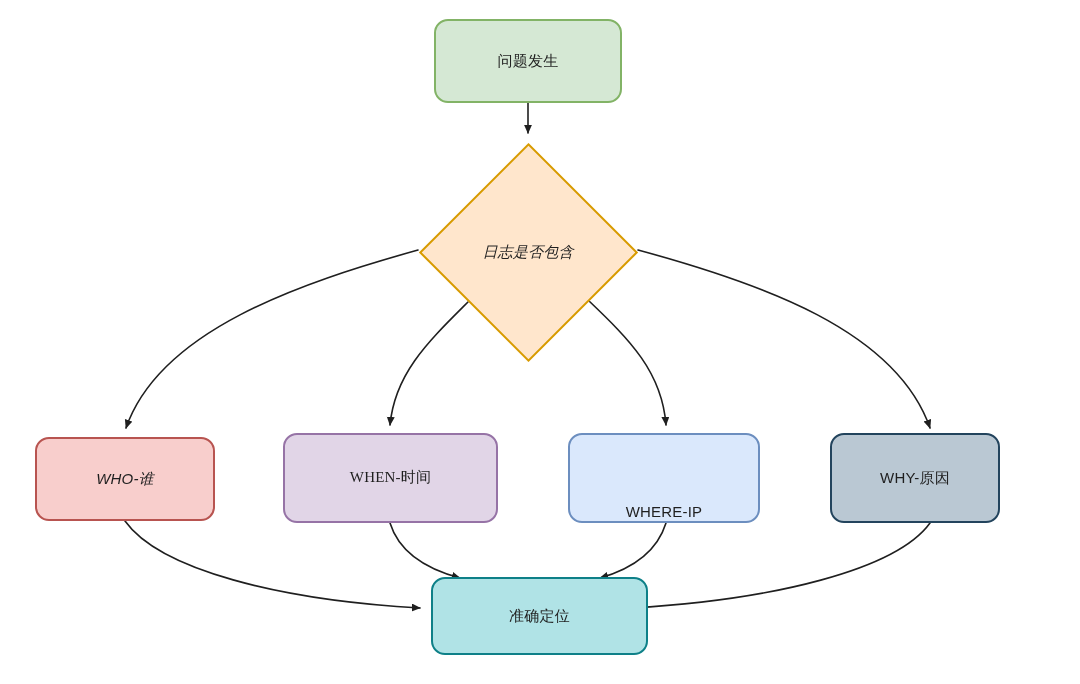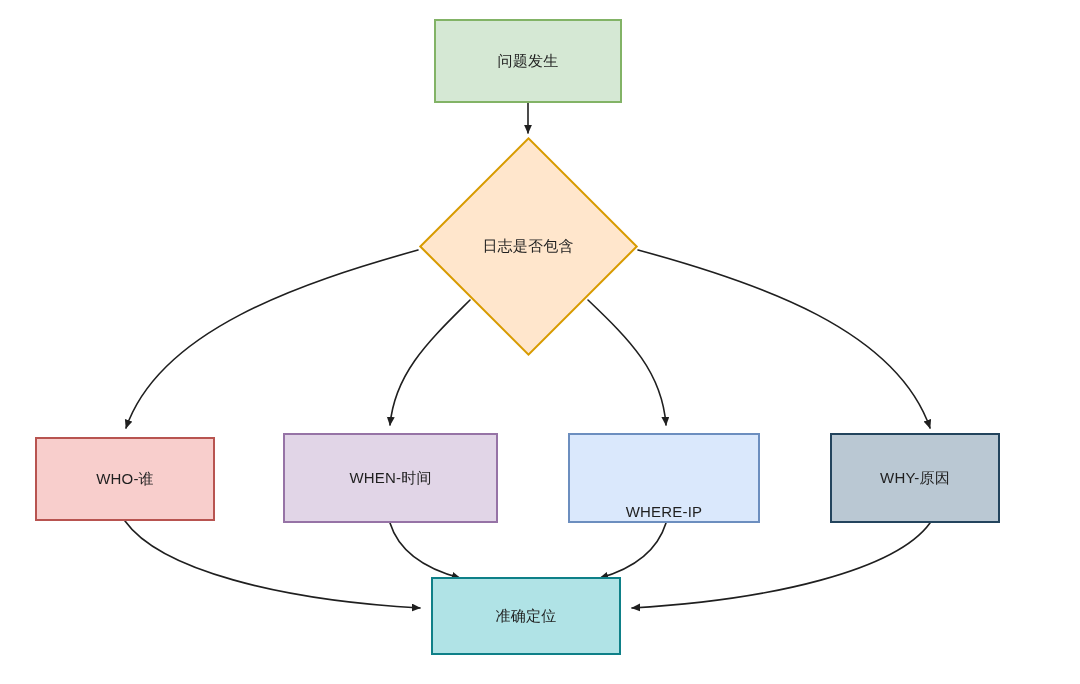--- a/index.html
+++ b/index.html
@@ -36,20 +36,21 @@
     text-align: center;
     color: #1f1f1f;
     font-size: 15px;
     line-height: 1.3;
     letter-spacing: 0.2px;
     z-index: 2;
   }
   .node.rect {
     border-style: solid;
     border-width: 2px;
+    border-radius: 14px;
   }
   .node-label {
     pointer-events: none;
     white-space: nowrap;
   }
   
   .node.diamond {
     background: transparent;
     border: none;
   }
@@ -92,34 +93,34 @@
         <path d="M 390 523 C 400 555 430 570 460 578" fill="none" stroke="#1f1f1f" stroke-width="1.6" stroke-linecap="round" marker-end="url(#arrowhead)"></path>
         <path d="M 666 523 C 656 555 628 570 600 578" fill="none" stroke="#1f1f1f" stroke-width="1.6" stroke-linecap="round" marker-end="url(#arrowhead)"></path>
         <path d="M 930 523 C 896 570 772 600 632 608" fill="none" stroke="#1f1f1f" stroke-width="1.6" stroke-linecap="round" marker-end="url(#arrowhead)"></path>
       </g>
   </svg>
 
   <div id="node-layer">
       <div class="node rect" style="left: 434px; top: 19px; width: 188px; height: 84px; background: rgb(213, 232, 212); border-color: rgb(130, 179, 102);">
         <span class="node-label">问题发生</span>
       </div>
-      <div class="node diamond" style="left: 418px; top: 136px; width: 220px; height: 220px;">
+      <div class="node diamond" style="left: 418px; top: 142px; width: 220px; height: 220px; font-style: italic;">
         <div class="diamond-shape" style="background: rgb(255, 230, 204); border-color: rgb(215, 155, 0);"></div>
         <span class="node-label">日志是否包含</span>
       </div>
-      <div class="node rect" style="left: 35px; top: 437px; width: 180px; height: 84px; background: rgb(248, 206, 204); border-color: rgb(184, 84, 80);">
+      <div class="node rect" style="left: 35px; top: 437px; width: 180px; height: 84px; background: rgb(248, 206, 204); border-color: rgb(184, 84, 80); font-style: italic;">
         <span class="node-label">WHO-谁</span>
       </div>
-      <div class="node rect" style="left: 283px; top: 433px; width: 215px; height: 90px; background: rgb(225, 213, 231); border-color: rgb(150, 115, 166);">
+      <div class="node rect" style="left: 283px; top: 433px; width: 215px; height: 90px; background: rgb(225, 213, 231); border-color: rgb(150, 115, 166); font-family: Liberation Serif, serif;">
         <span class="node-label">WHEN-时间</span>
       </div>
       <div class="node rect" style="left: 568px; top: 433px; width: 192px; height: 90px; background: rgb(218, 232, 252); border-color: rgb(108, 142, 191); align-items: flex-end;">
         <span class="node-label">WHERE-IP</span>
       </div>
       <div class="node rect" style="left: 830px; top: 433px; width: 170px; height: 90px; background: rgb(186, 200, 211); border-color: rgb(35, 68, 93);">
         <span class="node-label">WHY-原因</span>
       </div>
-      <div class="node rect" style="left: 431px; top: 577px; width: 190px; height: 78px; background: rgb(176, 227, 230); border-color: rgb(14, 128, 136);">
+      <div class="node rect" style="left: 431px; top: 577px; width: 217px; height: 78px; background: rgb(176, 227, 230); border-color: rgb(14, 128, 136);">
         <span class="node-label">准确定位</span>
       </div>
     </div>
 
 </div>
 
 </body></html>

